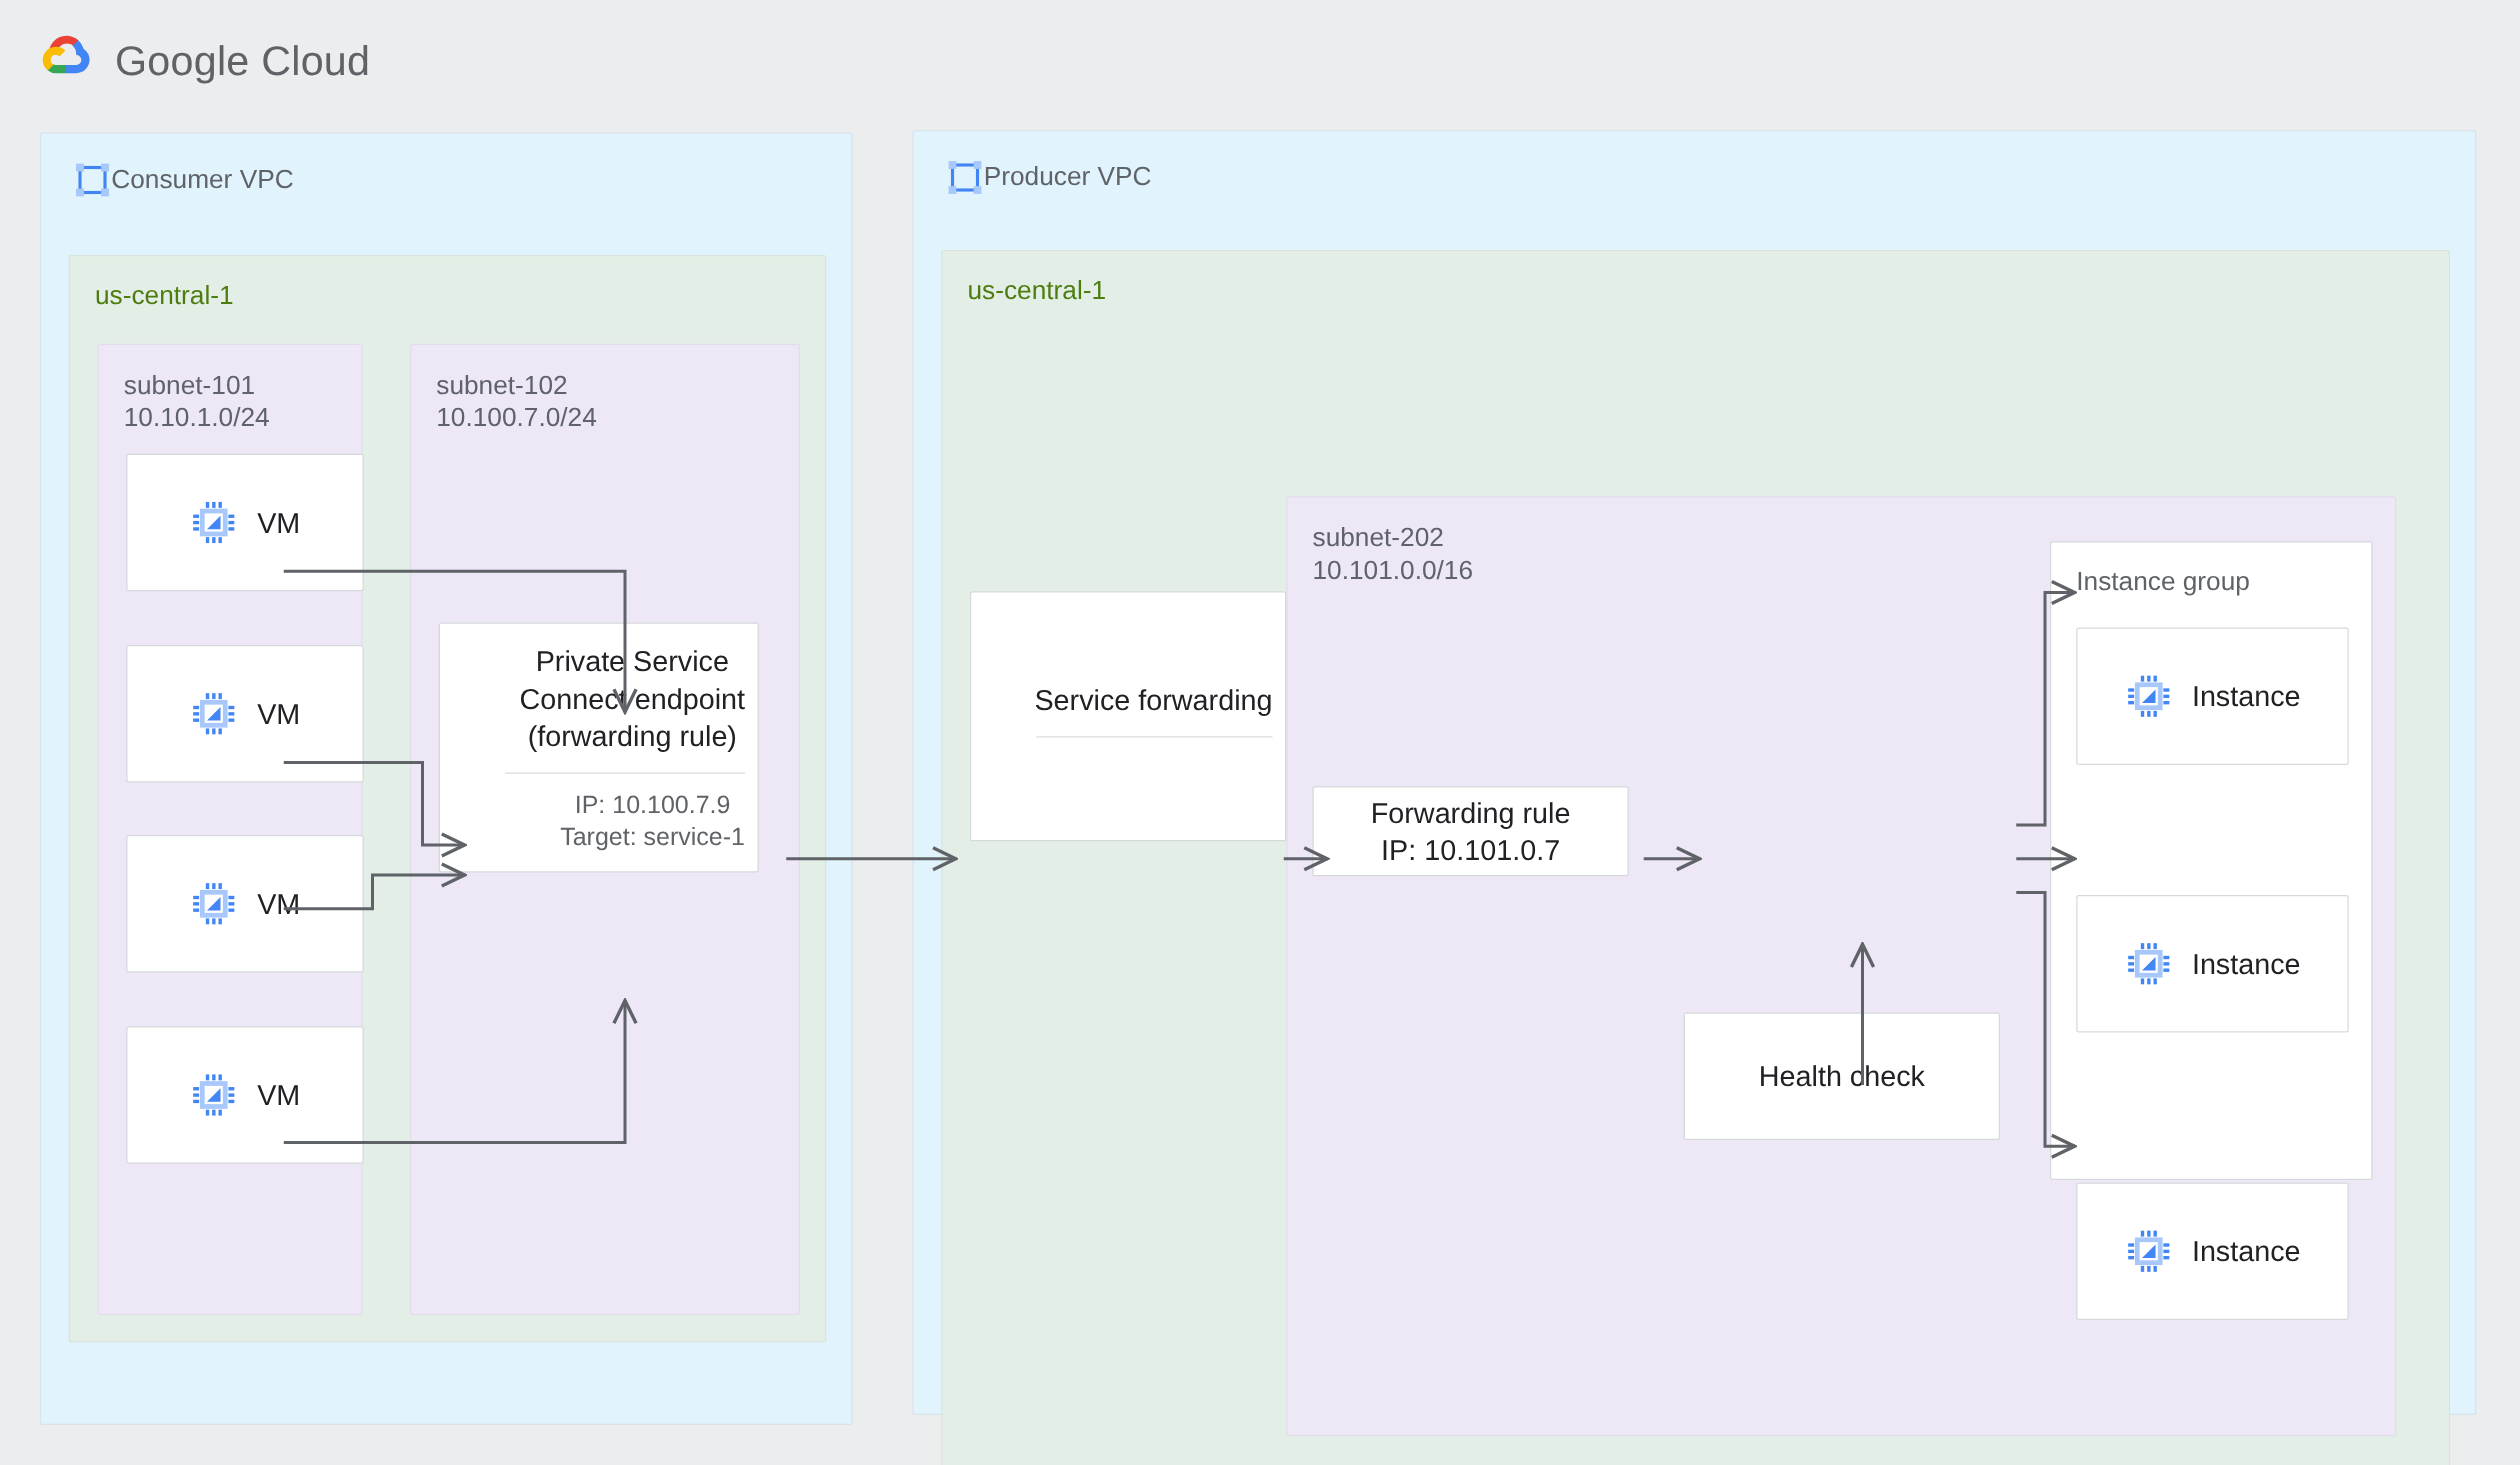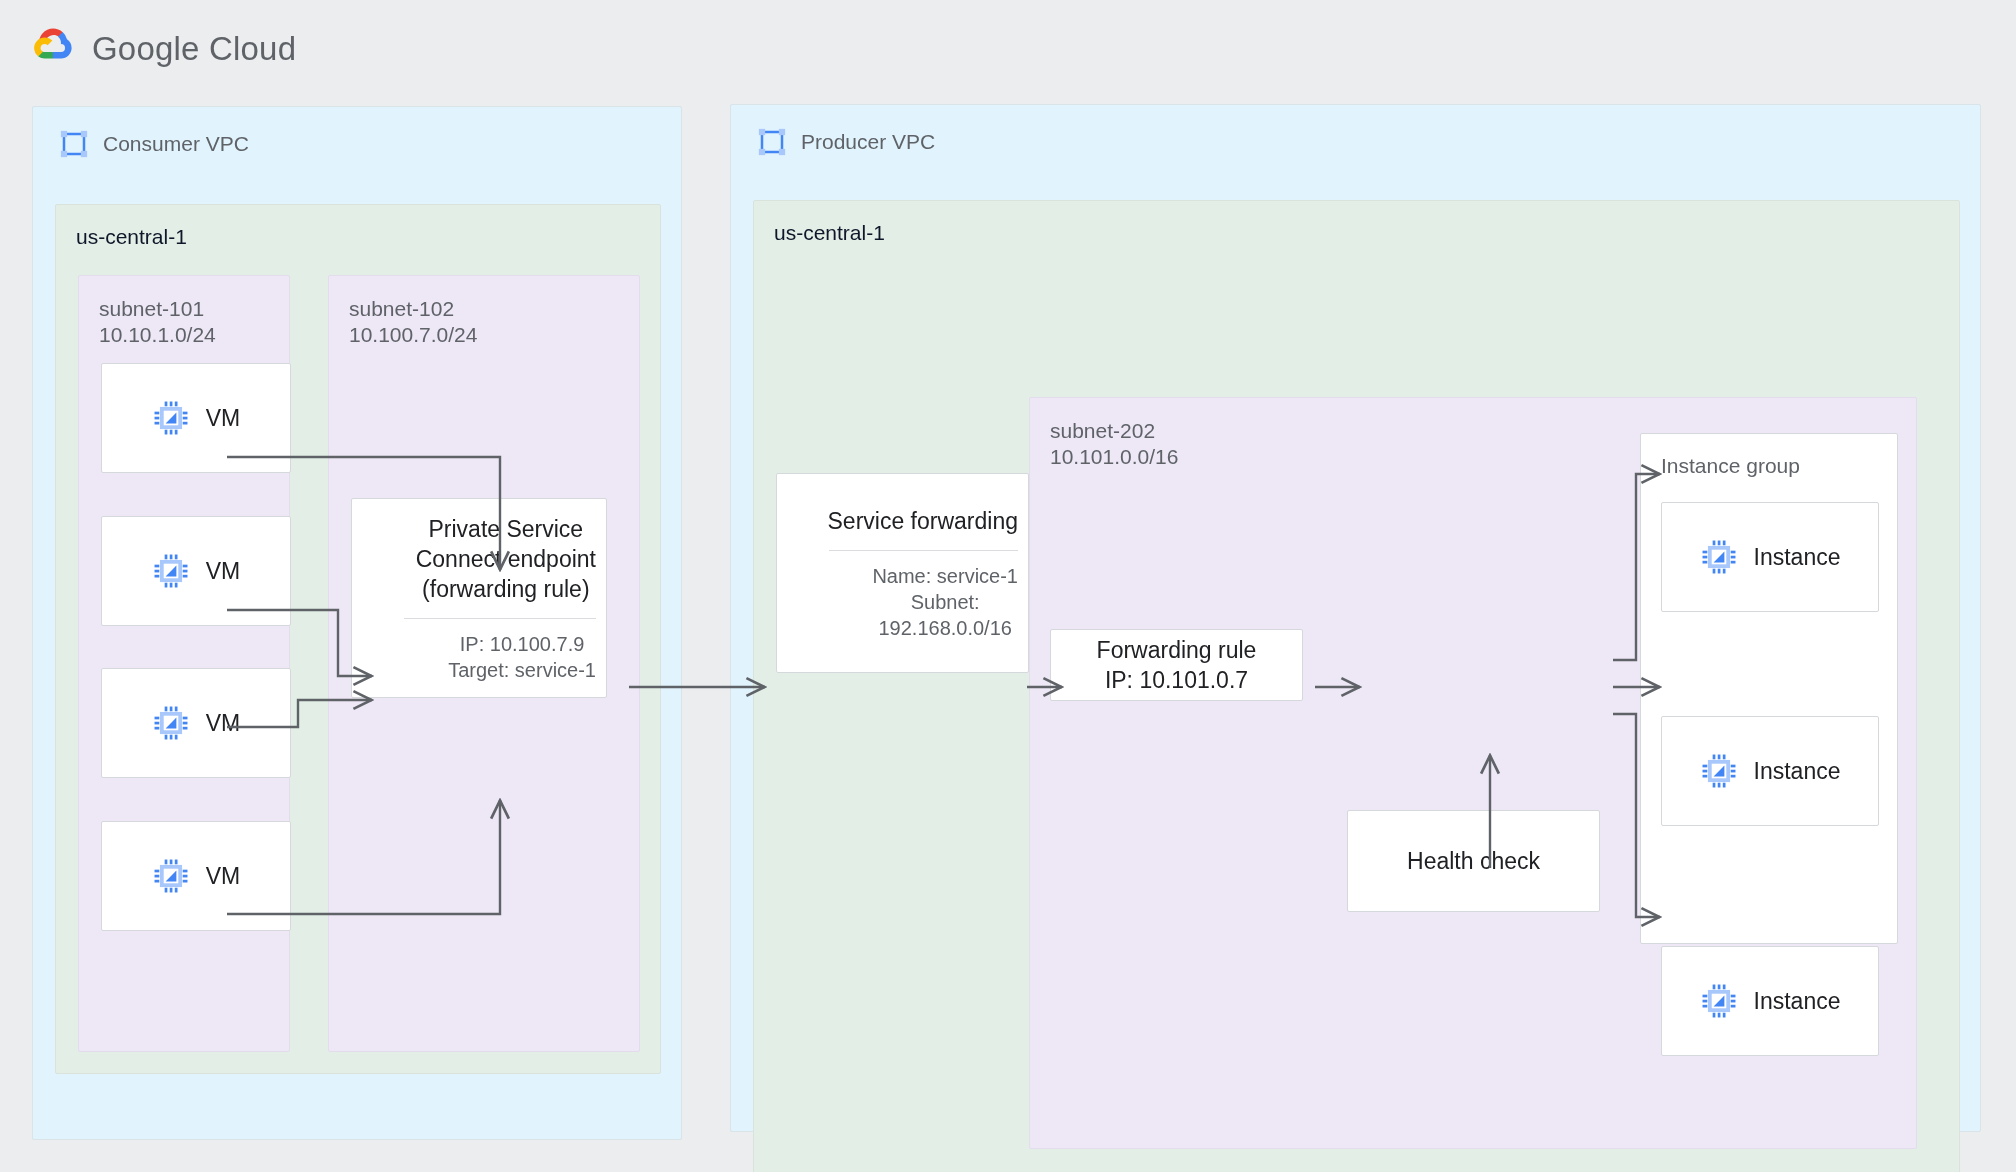--- a/index.html
+++ b/index.html
@@ -44,38 +44,37 @@
   .vpc {
     background: #E1F3FC;
     border: 1px solid #D9E3E8;
     border-radius: 2px;
   }
   .vpc-head {
     position: absolute;
     left: 26px; top: 22px;
     display: flex;
     align-items: center;
-    gap: 14px;
   }
   .vpc-title {
     font-size: 21px;
     color: #5F6368;
   }
 
   
   .region {
     background: #E3EFE6;
     border: 1px solid #D9E3DC;
     border-radius: 2px;
   }
   .region-title {
     position: absolute;
     left: 20px; top: 20px;
     font-size: 21px;
-    color: #0f172a;
+    color: #4d7c0f;
   }
 
   
   .subnet {
     background: #EDE7F6;
     border: 1px solid #E2DCEC;
     border-radius: 2px;
   }
   .subnet-title {
     position: absolute;
@@ -318,23 +317,20 @@
       <span class="vpc-title">Producer VPC</span>
     </div>
 
     <div class="abs region" style="left:22px; top:95px; width:1207px; height:975px;">
       <span class="region-title">us-central-1</span>
 
       <div class="abs card" style="left:22px; top:272px; width:253px; height:200px;">
         <div class="card-stack">
           <span class="card-title">Service forwarding</span>
           <div class="divider"></div>
-          <span class="card-sub">Name: service-1
-Subnet:
-192.168.0.0/16</span>
         </div>
       </div>
 
       <div class="abs subnet" style="left:275px; top:196px; width:888px; height:752px;">
         <span class="subnet-title">subnet-202
 10.101.0.0/16</span>
 
         <div class="abs card" style="left:20px; top:231px; width:253px; height:72px;">
           <span class="card-title">Forwarding rule
 IP: 10.101.0.7</span>

